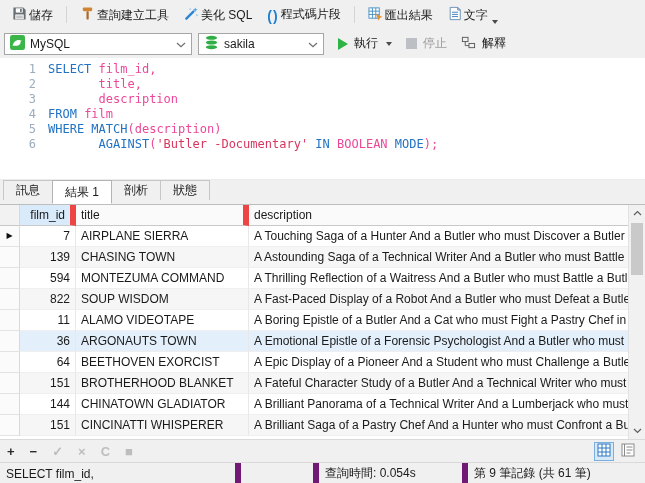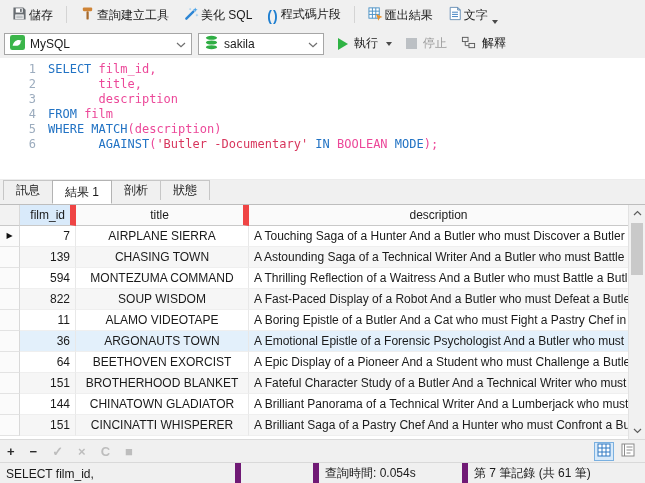--- a/index.html
+++ b/index.html
@@ -41,21 +41,21 @@
   .tab{padding:0 12px;height:20px;line-height:19px;background:#f0f0f0;border:1px solid #c6c6c6;border-bottom:none;margin-right:-1px;cursor:default;}
   .tab.active{background:#fff;height:24px;line-height:23px;margin-bottom:-1px;border-color:#b3b3b3;position:relative;z-index:2;border-bottom:1px solid #fff;}
 
   
   #grid{position:relative;height:234px;flex:none;background:#fff;}
   #grid-inner{position:absolute;left:0;top:0;right:17px;bottom:0;overflow:hidden;}
   .trow{display:flex;height:21px;line-height:20px;background:#fff;}
   .trow.alt{background:#f6f6f6;}
   .trow.hilite{background:#e3f0fb;}
   .hrow{display:flex;height:21px;line-height:20px;background:#fafafa;}
-  .cell,.hcell{flex:none;padding:0 5px;white-space:nowrap;overflow:hidden;text-align:center;}
+  .cell,.hcell{flex:none;padding:0 5px;white-space:nowrap;overflow:hidden;}
   .cell{border-right:1px solid #e8e8e8;border-bottom:1px solid #efefef;}
   .hcell{border-right:6px solid #ef4444;border-bottom:1px solid #c9c9c9;background:#fafafa;}
   .hcell.hl{background:#d9eafa;}
   .c-stub{width:20px;padding:0;display:flex;align-items:center;justify-content:center;background:#fbfbfb;border-right:1px solid #d9d9d9;border-bottom:1px solid #e3e3e3;}
   .hrow .c-stub{background:#f2f2f2;border-bottom:1px solid #c9c9c9;}
   .c-id{width:56px;text-align:right;}
   .c-title{width:173px;}
   .c-desc{flex:1 1 auto;border-right:none;}
   .rowptr{font-size:8px;color:#111;}
 
@@ -324,16 +324,16 @@
               <path stroke="#8a8a8a" d="M3.5 1v12M5.5 4h6M5.5 7h6M5.5 10h4"></path>
             </svg></span>
       </span>
     </span>
   </div>
 
   <div id="statusbar">
     <div class="seg" id="seg-stmt">SELECT film_id,</div>
     <div class="seg" id="seg-blank"></div>
     <div class="seg" id="seg-time">查詢時間: 0.054s</div>
-    <div class="seg" id="seg-pos">第 7 筆記錄 (共 61 筆)</div>
+    <div class="seg" id="seg-pos">第 9 筆記錄 (共 61 筆)</div>
   </div>
 
 </div>
 
 </body></html>

